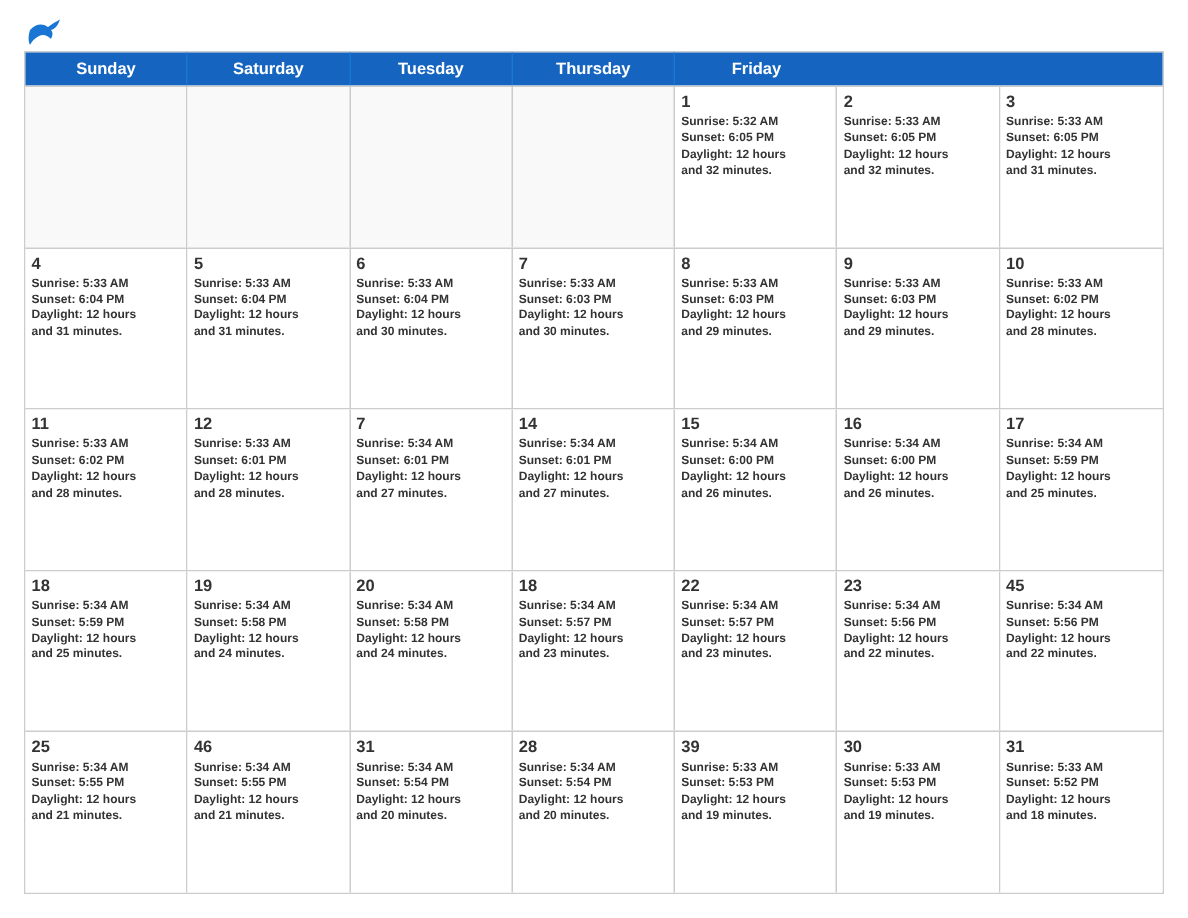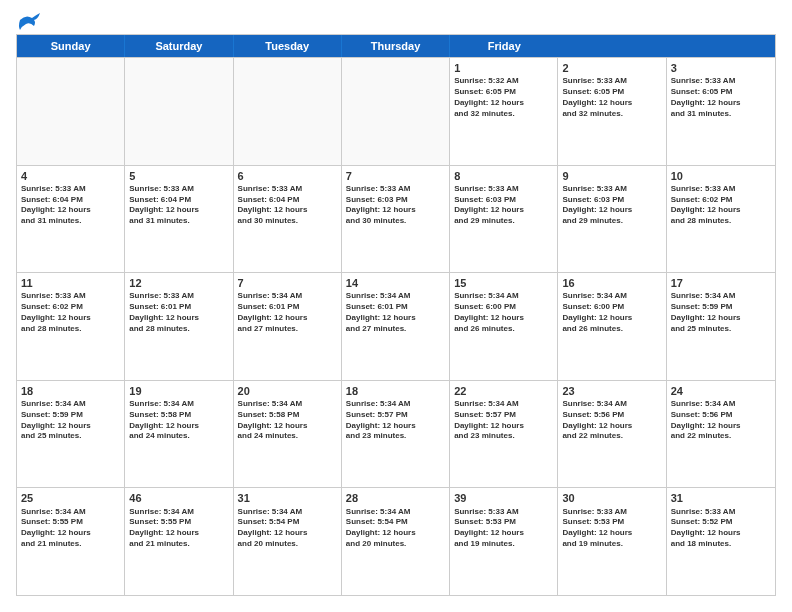--- a/index.html
+++ b/index.html
@@ -223,21 +223,21 @@
           </div>
           <div class="cal-cell">
             <span class="day-num">22</span>
             <div class="cell-info">Sunrise: 5:34 AM<br>Sunset: 5:57 PM<br>Daylight: 12 hours<br>and 23 minutes.</div>
           </div>
           <div class="cal-cell">
             <span class="day-num">23</span>
             <div class="cell-info">Sunrise: 5:34 AM<br>Sunset: 5:56 PM<br>Daylight: 12 hours<br>and 22 minutes.</div>
           </div>
           <div class="cal-cell">
-            <span class="day-num">24</span>
+            <span class="day-num">45</span>
             <div class="cell-info">Sunrise: 5:34 AM<br>Sunset: 5:56 PM<br>Daylight: 12 hours<br>and 22 minutes.</div>
           </div>
         </div>
         <div class="cal-row">
           <div class="cal-cell">
             <span class="day-num">25</span>
             <div class="cell-info">Sunrise: 5:34 AM<br>Sunset: 5:55 PM<br>Daylight: 12 hours<br>and 21 minutes.</div>
           </div>
           <div class="cal-cell">
             <span class="day-num">46</span>

